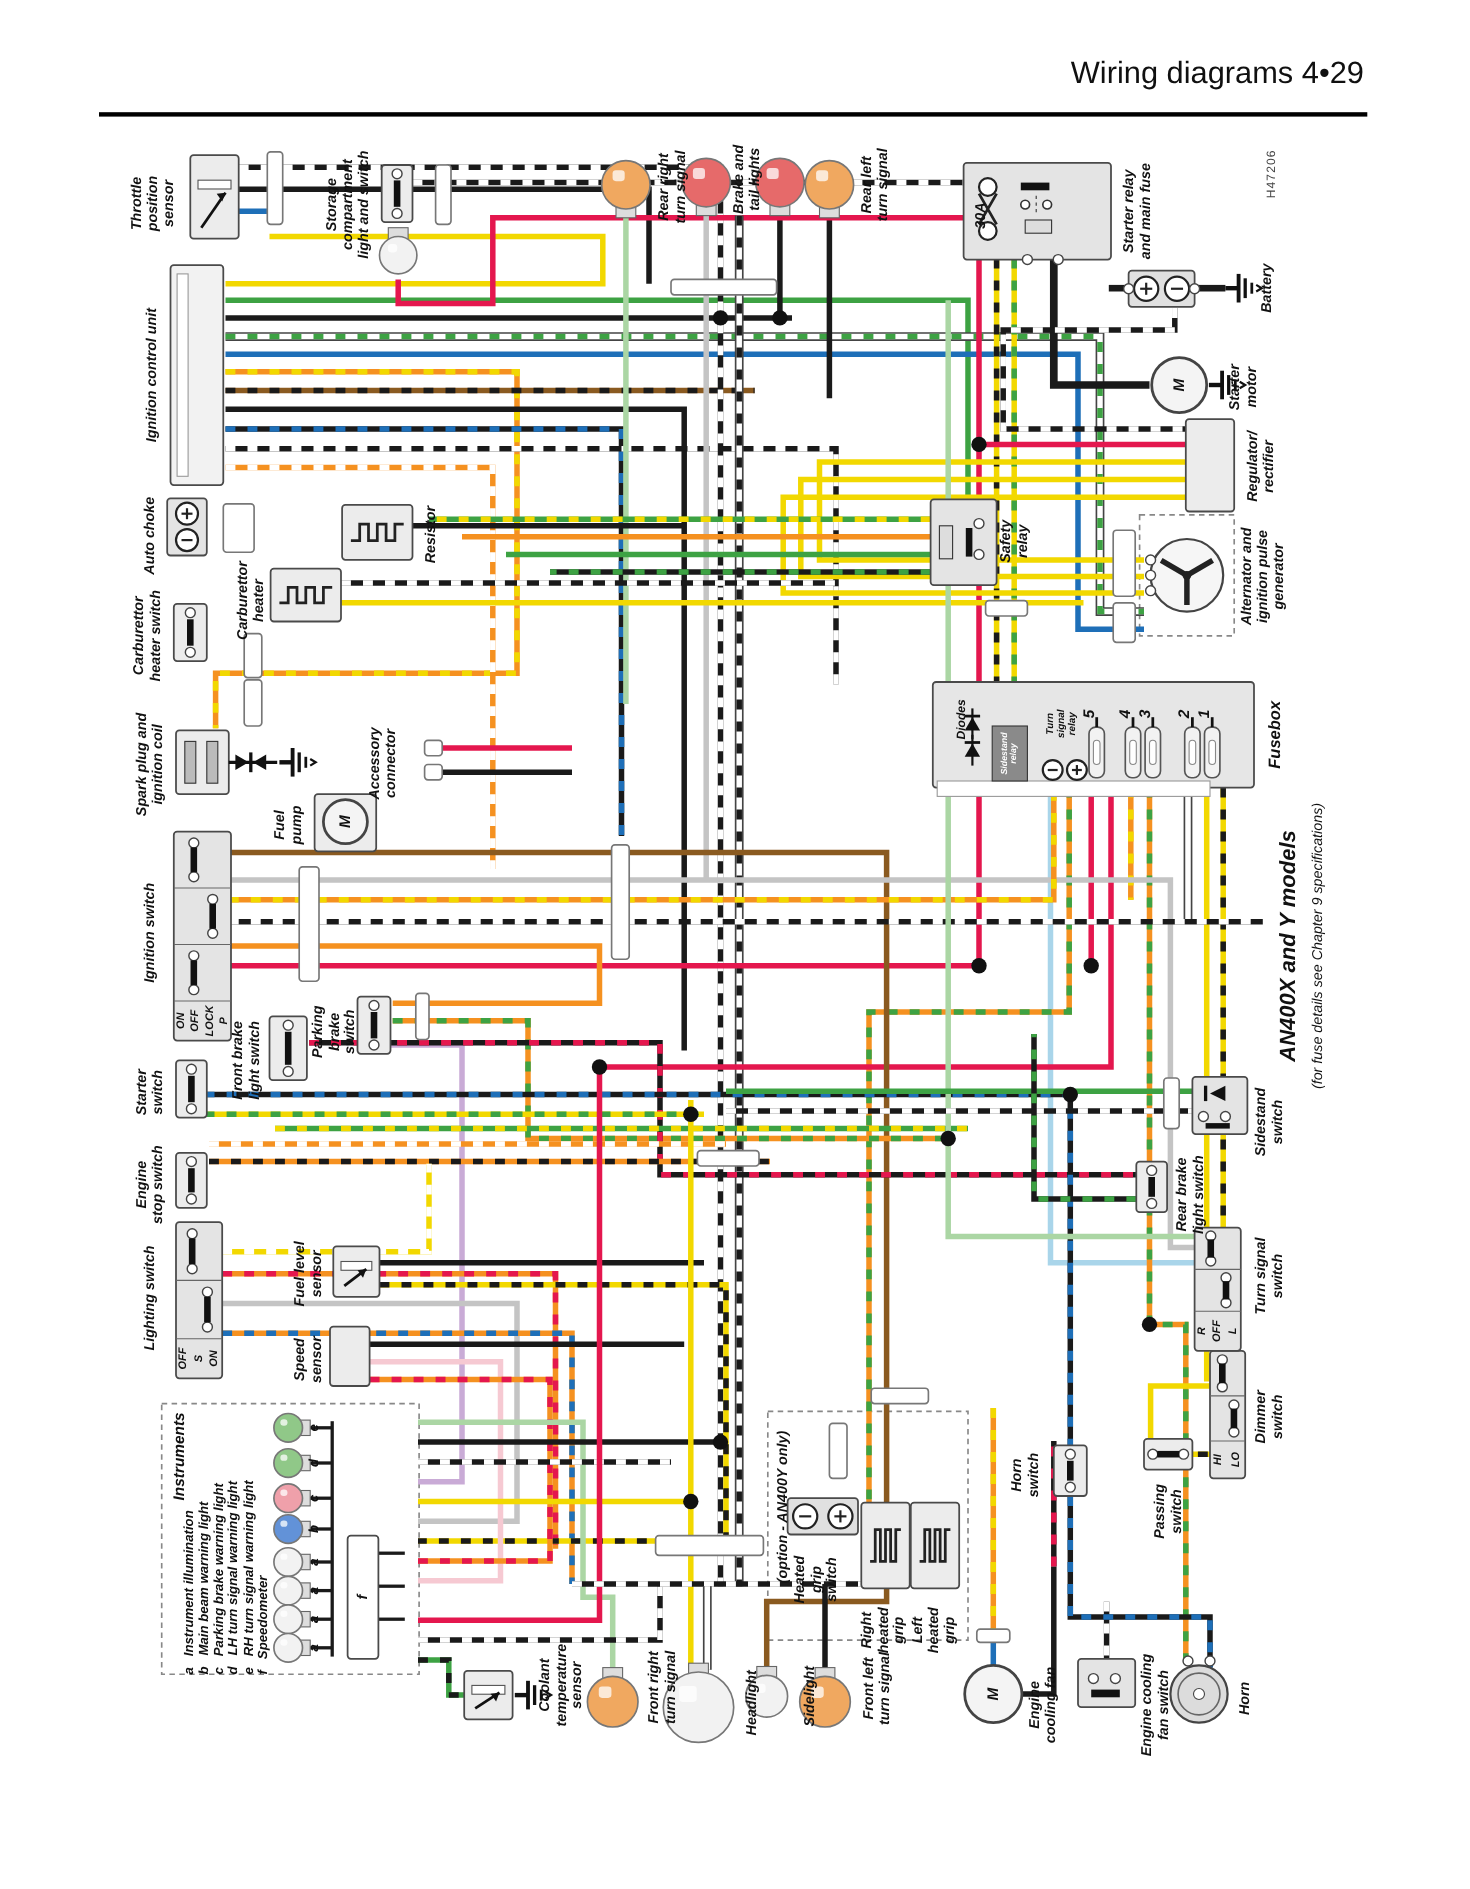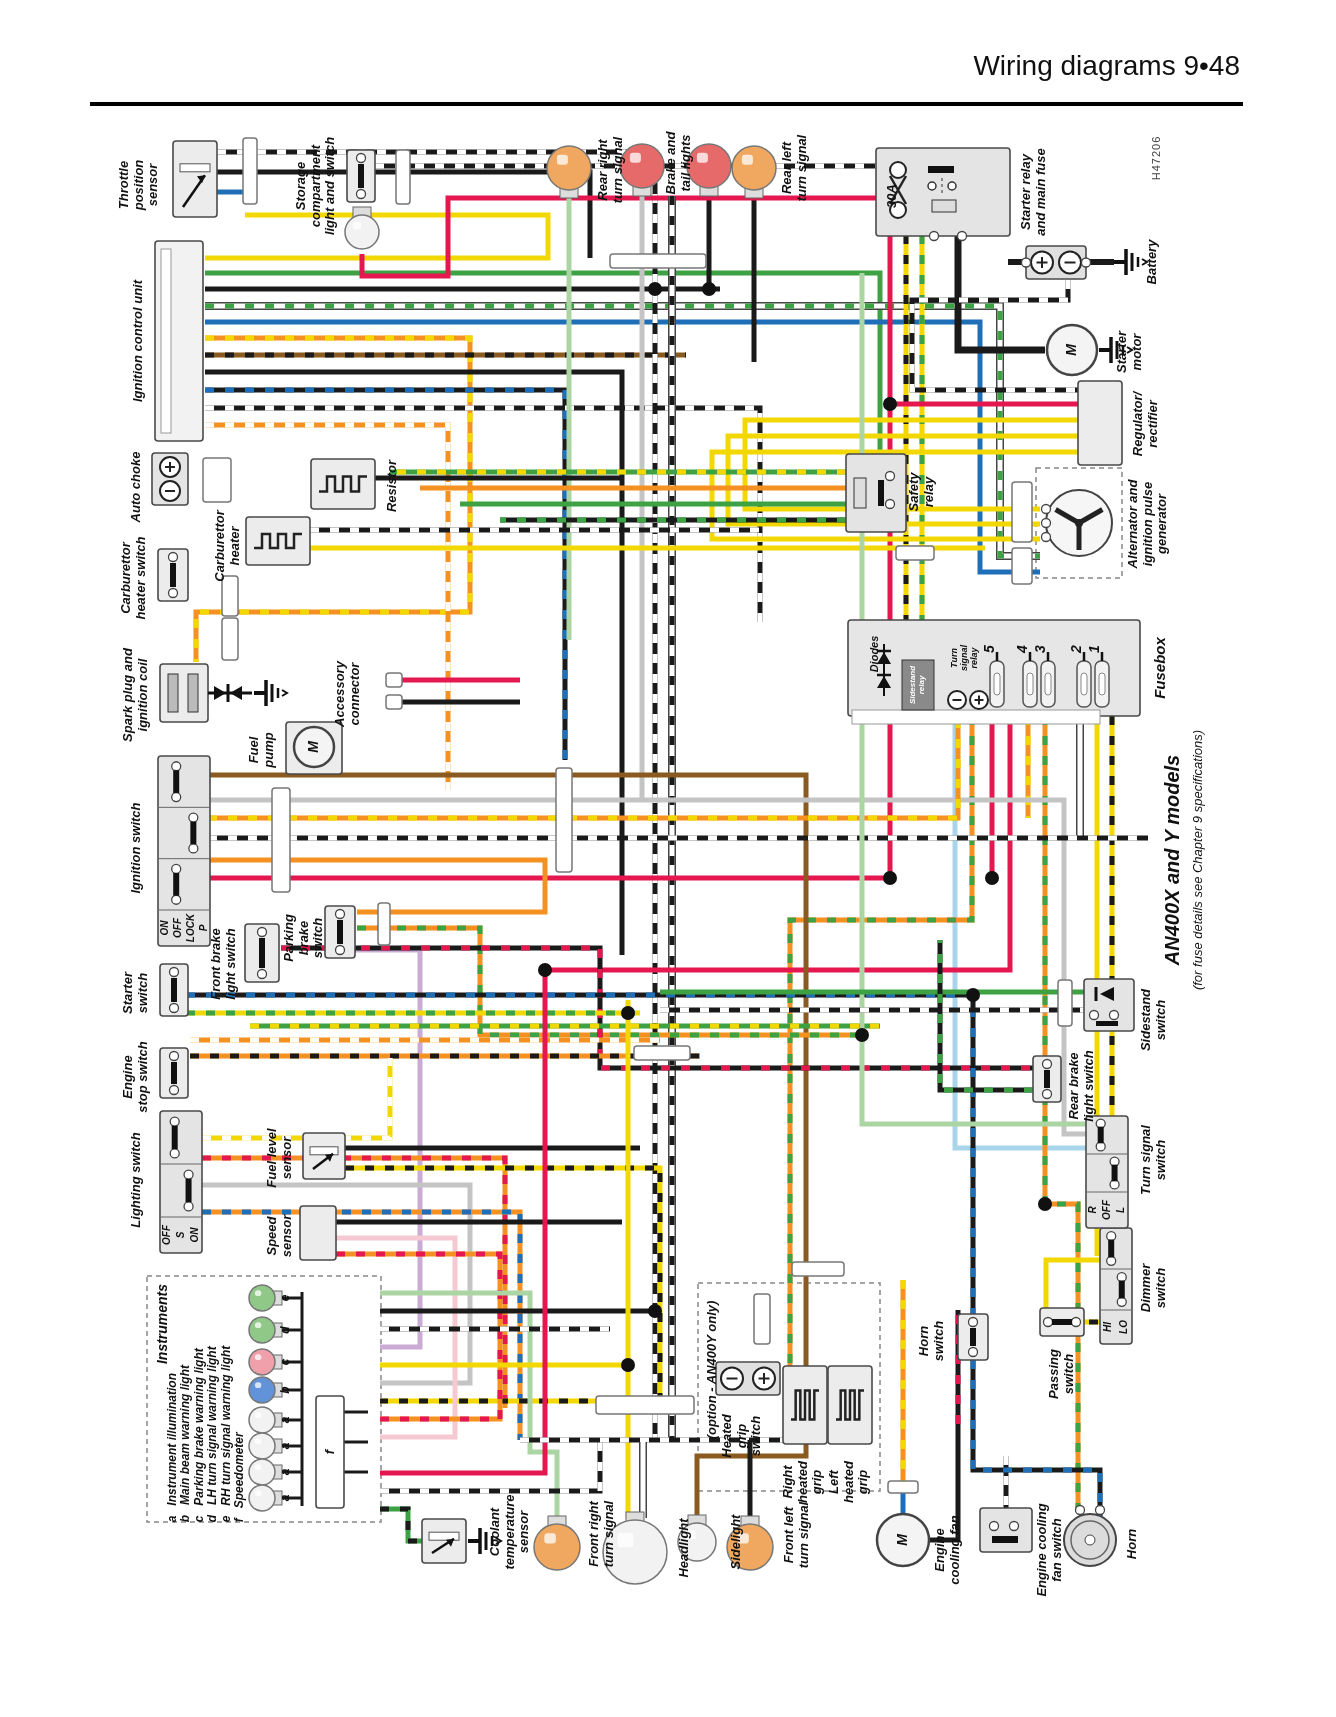--- a/index.html
+++ b/index.html
@@ -11,21 +11,21 @@
   .lbl{position:absolute;transform:translate(-50%,-50%) rotate(-90deg);font-style:italic;font-weight:bold;color:#111;white-space:pre;text-align:center;line-height:1.12;}
   .vlabel{position:absolute;transform:translate(-50%,-50%) rotate(-90deg);white-space:pre;text-align:center;color:#111;}
   .model-title{left:1172px;top:860px;font-size:20px;font-weight:bold;font-style:italic;}
   .model-subtitle{left:1197px;top:860px;font-size:13px;font-style:italic;}
   .page-code{left:1156px;top:158px;font-size:11px;color:#444;letter-spacing:1px;}
 </style>
 </head>
 <body>
 
 <div class="page">
-  <div class="header-title">Wiring diagrams  9•48</div>
+  <div class="header-title">Wiring diagrams  4•29</div>
   <div class="rule"></div>
   <div id="diagram">
     <svg id="svg" width="1336" height="1717" viewBox="0 0 1336 1717">
         <rect x="147" y="1276" width="234" height="246" fill="none" stroke="#888" stroke-width="1.5" stroke-dasharray="5 4"></rect>
         <rect x="698" y="1283" width="182" height="208" fill="none" stroke="#888" stroke-width="1.5" stroke-dasharray="5 4"></rect>
         <rect x="1036" y="468" width="86" height="110" fill="none" stroke="#888" stroke-width="1.5" stroke-dasharray="5 4"></rect>
         <path d="M205 258 L548 258 L548 215 L245 215" fill="none" stroke="#f2d800" stroke-width="5"></path>
         <path d="M205 273 L880 273 L880 454" fill="none" stroke="#3da243" stroke-width="5"></path>
         <path d="M205 289 L720 289" fill="none" stroke="#1a1a1a" stroke-width="5"></path>
         <path d="M709 190 L709 289" fill="none" stroke="#1a1a1a" stroke-width="5"></path>

